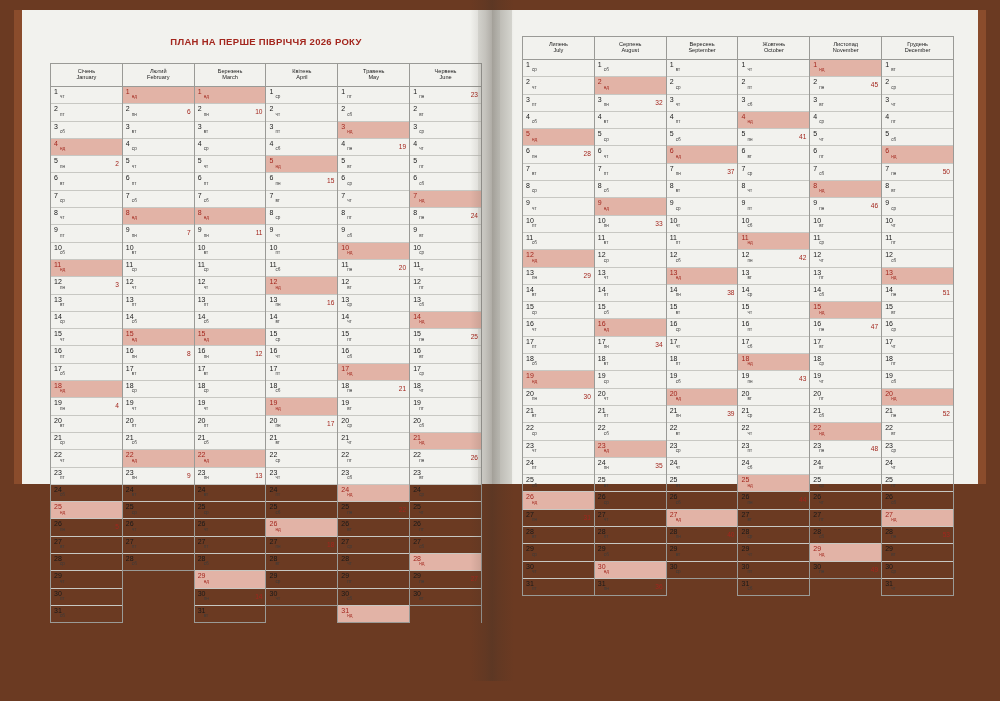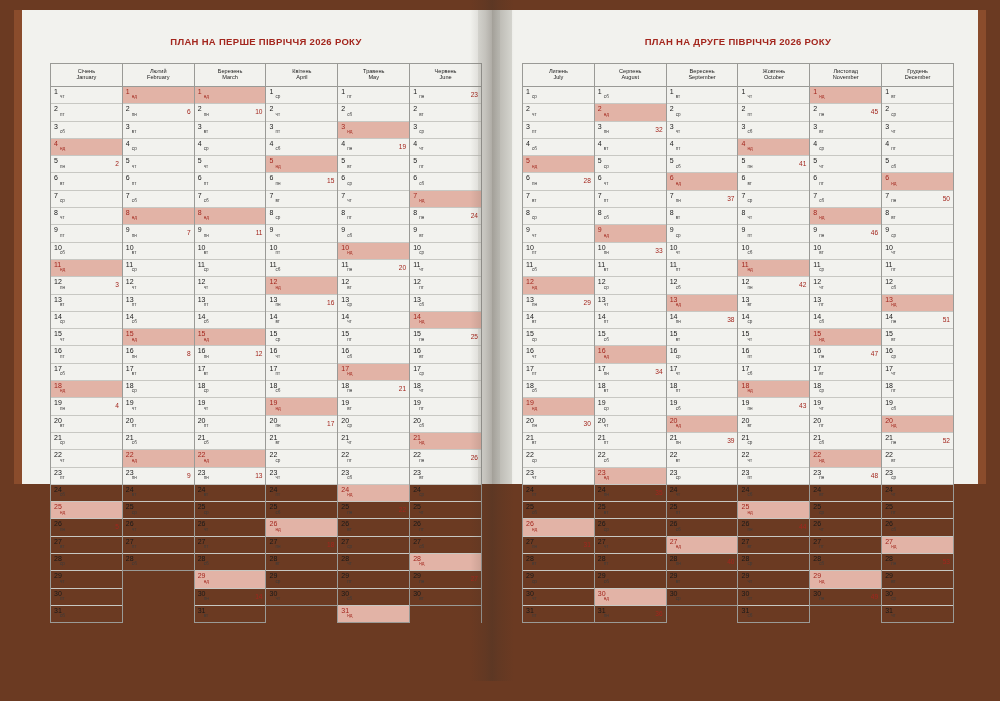--- a/index.html
+++ b/index.html
@@ -878,21 +878,20 @@
             </div>
             <div class="day last">
               <span class="dnum">30</span>
               <span class="dow">вт</span>
             </div>
             <div class="blank"></div>
           </div>
         </div>
     </div>
     <div class="page right">
-      <div class="page-title">ПЛАН НА ДРУГЕ ПІВРІЧЧЯ 2026 РОКУ</div>
       <div class="months" id="right-months">
           <div class="month">
             <div class="m-head">
               <div class="m-ua">Липень</div>
               <div class="m-en">July</div>
             </div>
             <div class="day">
               <span class="dnum">1</span>
               <span class="dow">ср</span>
             </div>

